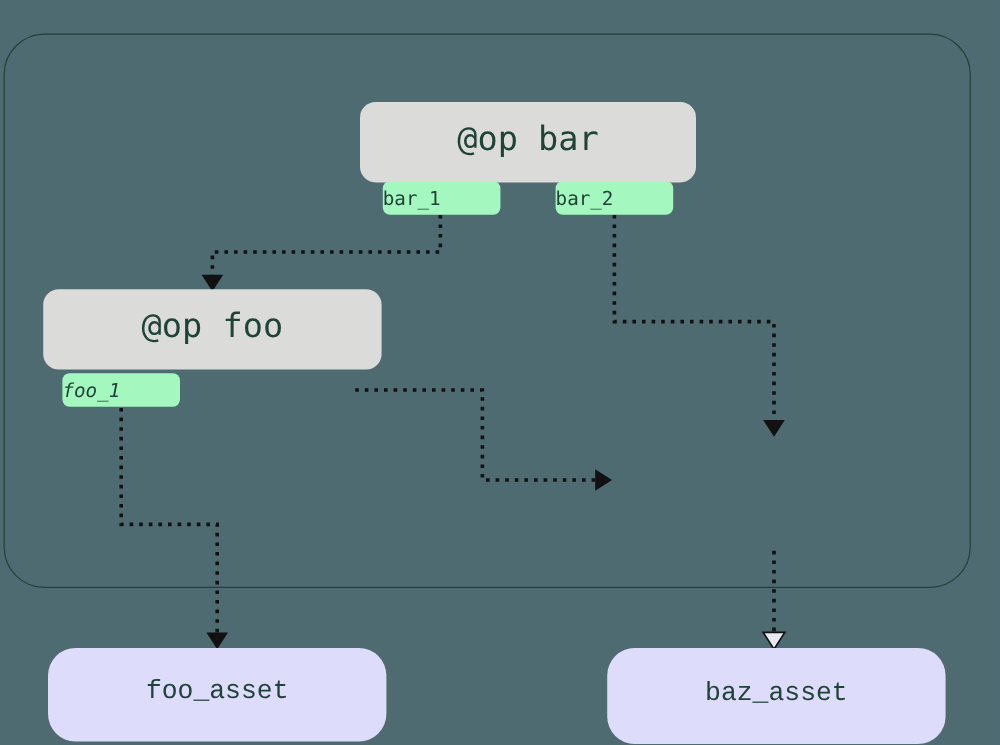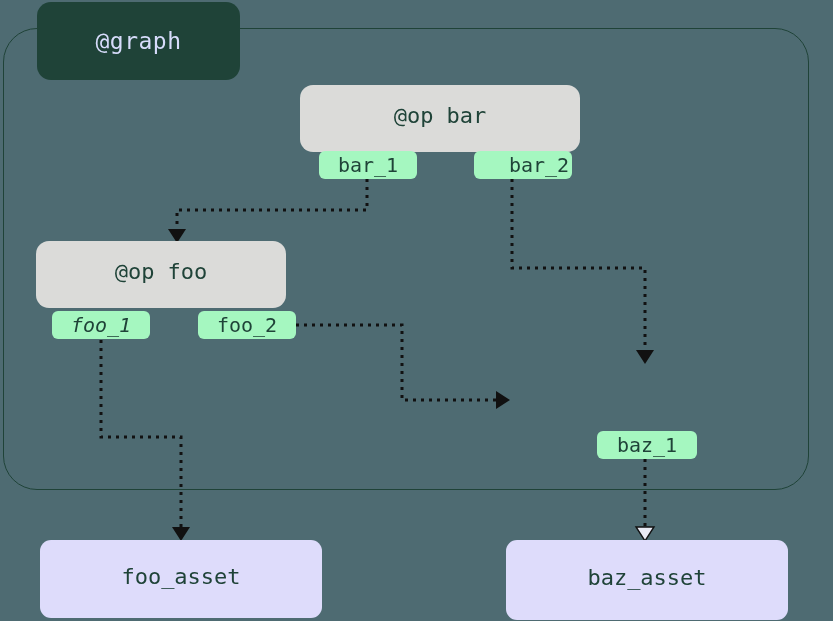--- a/index.html
+++ b/index.html
@@ -54,49 +54,50 @@
     letter-spacing: 0.5px;
   }
   .op-node {
     position: absolute;
     background: #dbdbd9;
     border-radius: 13px;
     display: flex;
     align-items: center;
     justify-content: center;
     color: #1f4338;
-    font-size: 22px;
+    font-size: 28px;
     box-sizing: border-box;
   }
   .op-label {
     pointer-events: none;
     padding-bottom: 6px;
   }
   .port {
     position: absolute;
     background: #a5f7c0;
     border-radius: 6px;
     display: flex;
     align-items: center;
-    justify-content: center;
+    justify-content: flex-start;
     color: #1f4338;
-    font-size: 20px;
+    font-size: 16px;
     box-sizing: border-box;
     height: 28px;
   }
   .asset-node {
     position: absolute;
     background: #dedcfb;
-    border-radius: 11px;
+    border-radius: 23px;
     display: flex;
     align-items: center;
     justify-content: center;
     color: #1f4338;
     font-size: 22px;
     box-sizing: border-box;
+    font-family: Liberation Mono, monospace;
   }
   .edge-path {
     fill: none;
     stroke: #111111;
     stroke-width: 3;
     stroke-dasharray: 3 5;
     stroke-linecap: butt;
   }
   .edge-head-solid { fill: #111111; }
   .edge-head-hollow { fill: #e9eaf4; stroke: #111111; stroke-width: 1.4; }
@@ -119,47 +120,38 @@
     <path class="edge-path" d="M 296,325 L 402,325 L 402,400 L 497,400"></path>
     <polygon class="edge-head-solid" points="496,391 496,409 510,400"></polygon>
 
     <path class="edge-path" d="M 101,340 L 101,437 L 181,437 L 181,530"></path>
     <polygon class="edge-head-solid" points="172,527 190,527 181,541"></polygon>
 
     <path class="edge-path" d="M 645,459 L 645,530" style="stroke-dasharray:3 5"></path>
     <polygon class="edge-head-hollow" points="636,527 654,527 645,541"></polygon>
   </svg>
 
-  <div class="graph-title">
-    <span>@graph</span>
-  </div>
 
   <div class="op-node" style="left:300px; top:85px; width:280px; height:67px;">
     <span class="op-label">@op bar</span>
   </div>
   <div class="port" style="left:319px; top:151px; width:98px;">
     <span>bar_1</span>
   </div>
-  <div class="port" style="left:474px; top:151px; width:98px;padding-left:32px;">
+  <div class="port" style="left:463px; top:151px; width:98px;">
     <span>bar_2</span>
   </div>
 
-  <div class="op-node" style="left:36px; top:241px; width:250px; height:67px;">
+  <div class="op-node" style="left:36px; top:241px; width:282px; height:67px;">
     <span class="op-label">@op foo</span>
   </div>
   <div class="port" style="left:52px; top:311px; width:98px;font-style:italic;">
     <span>foo_1</span>
   </div>
-  <div class="port" style="left:198px; top:311px; width:98px;">
-    <span>foo_2</span>
-  </div>
 
-  <div class="port" style="left:597px; top:431px; width:100px;">
-    <span>baz_1</span>
-  </div>
 
   <div class="asset-node" style="left:40px; top:540px; width:282px; height:78px;">
     <span class="op-label">foo_asset</span>
   </div>
   <div class="asset-node" style="left:506px; top:540px; width:282px; height:80px;">
     <span class="op-label">baz_asset</span>
   </div>
 
 </div>
 

